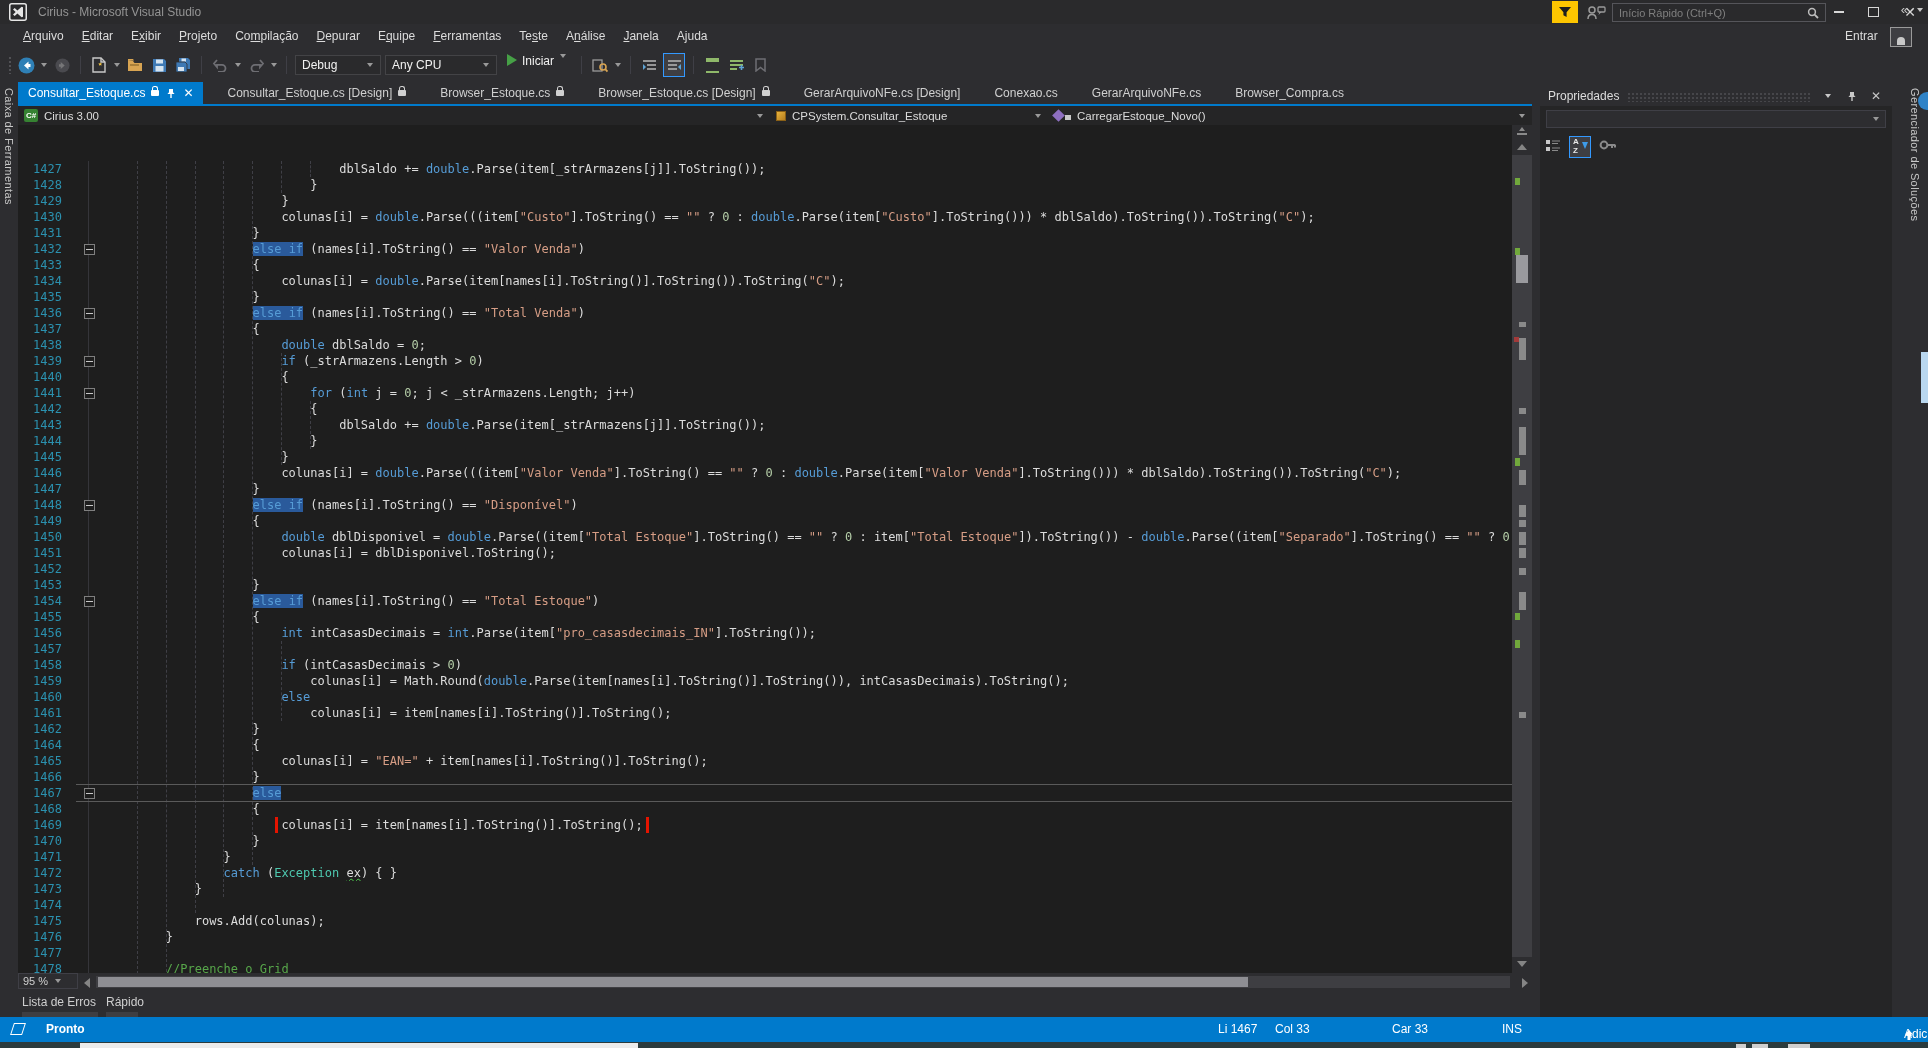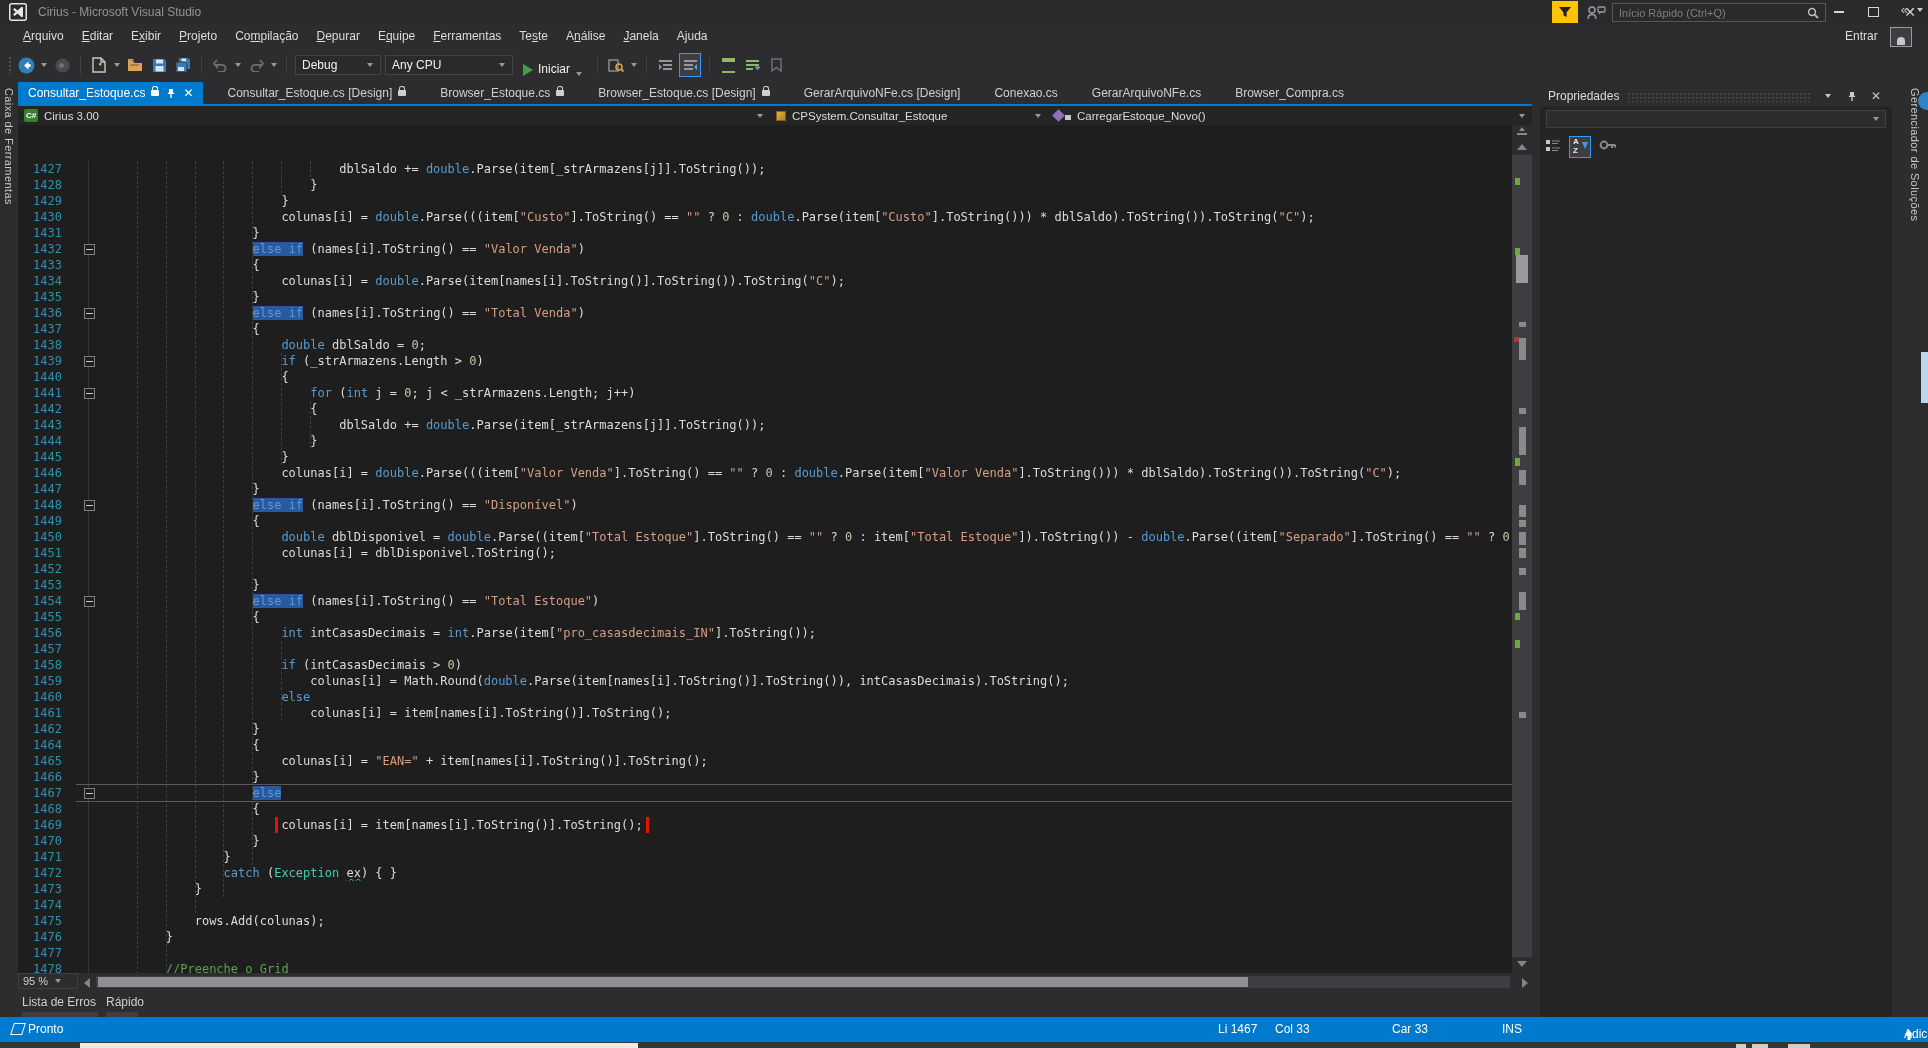--- a/index.html
+++ b/index.html
@@ -26,21 +26,21 @@
   .avatar{position:absolute;left:1890px;top:27px;width:20px;height:18px;border:1px solid #9A9A9A;background:#3E3E42;display:flex;align-items:flex-end;justify-content:center;}
   .avatar i{display:block;width:8px;height:8px;background:#C8C8C8;border-radius:4px 4px 0 0;margin-bottom:1px;}
   
   .toolbar{position:absolute;left:0;top:48px;width:1928px;height:34px;background:#2D2D30;display:flex;align-items:center;padding-left:8px;box-sizing:border-box;gap:4px;}
   .grip{width:4px;height:18px;background-image:radial-gradient(#515155 1px,transparent 1px);background-size:4px 4px;}
   .tsep{width:1px;height:18px;background:#3F3F46;margin:0 4px;}
   .tbi{display:inline-flex;align-items:center;justify-content:center;width:20px;height:22px;}
   .caret{width:0;height:0;border-left:3.5px solid transparent;border-right:3.5px solid transparent;border-top:4px solid #999;margin:0 1px;}
   .combo{height:20px;background:#2A2A2C;border:1px solid #434346;display:flex;align-items:center;padding:0 6px;color:#F1F1F1;box-sizing:border-box;}
   .combo .cv{flex:1;font-size:12px;}
-  .startbtn{display:flex;align-items:flex-end;gap:5px;padding:0 6px;height:22px;}
+  .startbtn{display:flex;align-items:flex-start;gap:5px;padding:0 6px;height:22px;}
   .play{width:0;height:0;border-top:6px solid transparent;border-bottom:6px solid transparent;border-left:10px solid #46A046;}
   .mini-lines{display:inline-block;width:13px;height:11px;border-top:2px solid #8FB86A;border-bottom:2px solid #8FB86A;box-shadow:inset 0 3px 0 -1px #8FB86A;}
   .boxed{border:1px solid #3399FF;background:#3E3E42;}
   
   .lstrip{position:absolute;left:0;top:82px;width:18px;height:909px;background:#2D2D30;}
   .rstrip{position:absolute;left:1906px;top:82px;width:22px;height:935px;background:#2D2D30;}
   .vtext{writing-mode:vertical-lr;color:#C8C8C8;font-size:11px;letter-spacing:0.4px;margin:6px 0 0 3px;white-space:nowrap;}
   .bluecircle{position:absolute;left:1918px;top:92px;width:18px;height:18px;border-radius:50%;background:#2F83C7;}
   .bluesliver{position:absolute;left:1921px;top:352px;width:7px;height:51px;background:#B9D7EF;}
   
@@ -237,21 +237,21 @@
       <svg width="17" height="14" viewBox="0 0 17 14">
           <path d="M12 2l3 3.5L12 9V6.8H7a3.5 3.5 0 0 0 0 7h4" fill="none" stroke="#6E6E73" stroke-width="1.8"></path>
         </svg>
     </span>
     <span class="caret"></span>
     <span class="tsep"></span>
     <span class="combo" style="width:86px;gap:25px;">
       <span class="cv">Debug</span>
         <span class="caret"></span>
     </span>
-    <span class="combo" style="width:128px;">
+    <span class="combo" style="width:112px;">
       <span class="cv">Any CPU</span>
         <span class="caret"></span>
     </span>
     <span class="startbtn">
       <span class="play"></span>
       <span style="color:#F1F1F1;">Iniciar</span>
       <span class="caret"></span>
     </span>
     <span class="tsep"></span>
     <span class="tbi">
@@ -735,21 +735,21 @@
   </div>
 
   <div class="rstrip">
     <div class="vtext">Gerenciador de Soluções</div>
   </div>
   <div class="bluecircle"></div>
   <div class="bluesliver"></div>
 
   <div class="sb">
     <span class="skewic" style="top:6px;"></span>
-    <span style="left:28px;">Pronto</span>
+    <span style="left:46px;font-weight:bold;">Pronto</span>
     <span style="left:1218px;">Li 1467</span>
     <span style="left:1275px;">Col 33</span>
     <span style="left:1392px;">Car 33</span>
     <span style="left:1502px;">INS</span>
     <span class="scgroup">
       <svg width="10" height="12" viewBox="0 0 10 12">
           <path d="M5 1 1 5.5h2.5V11h3V5.5H9z" fill="#fff"></path>
         </svg>
       <span>Adicionar ao Controle do Código-Fonte</span>
       <span style="font-size:10px;">▲</span>

